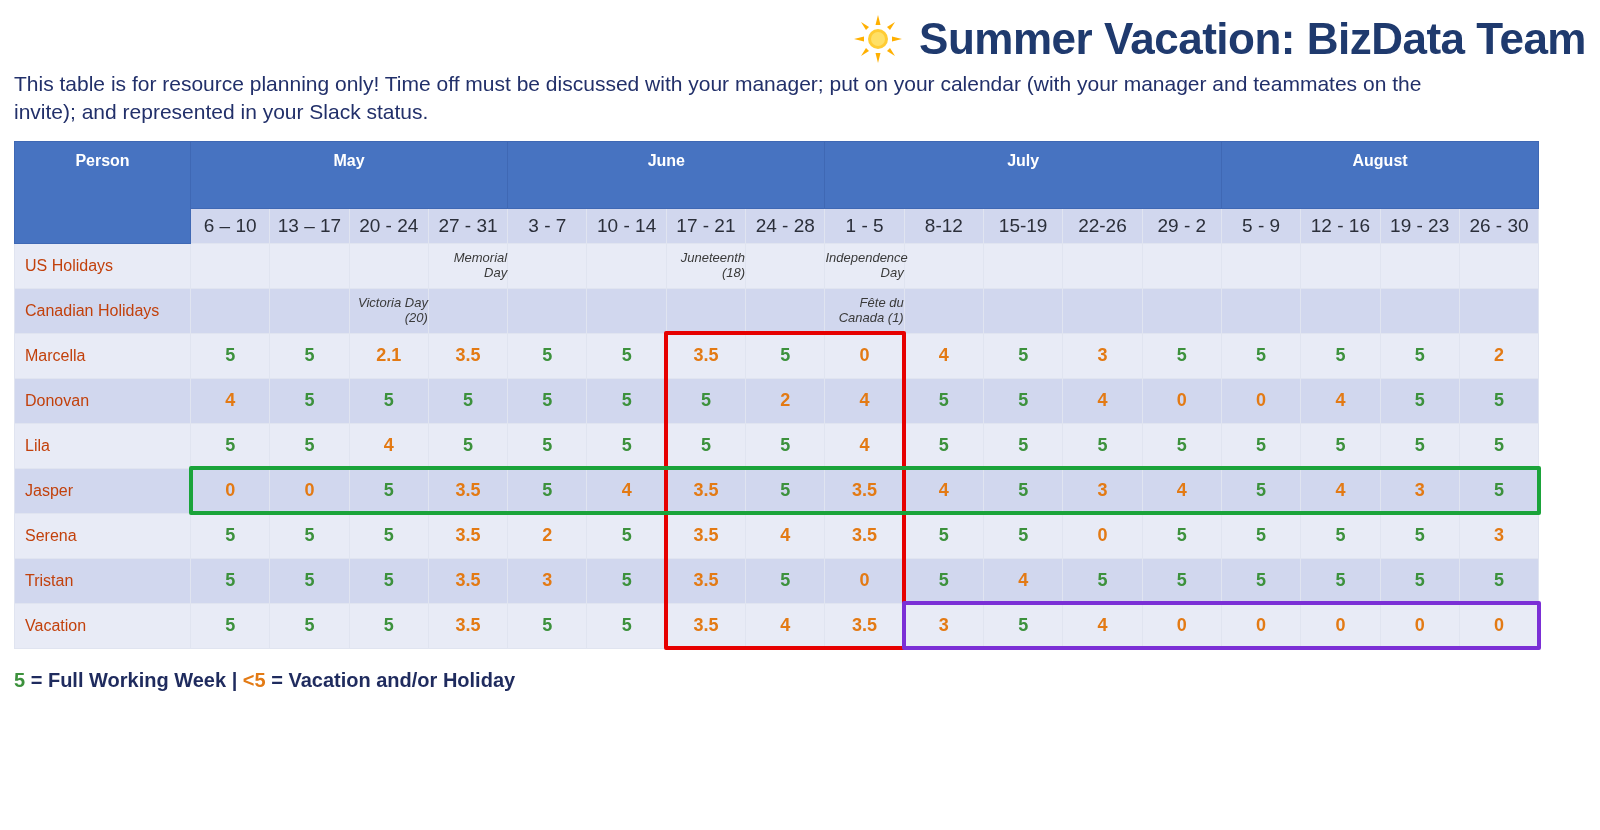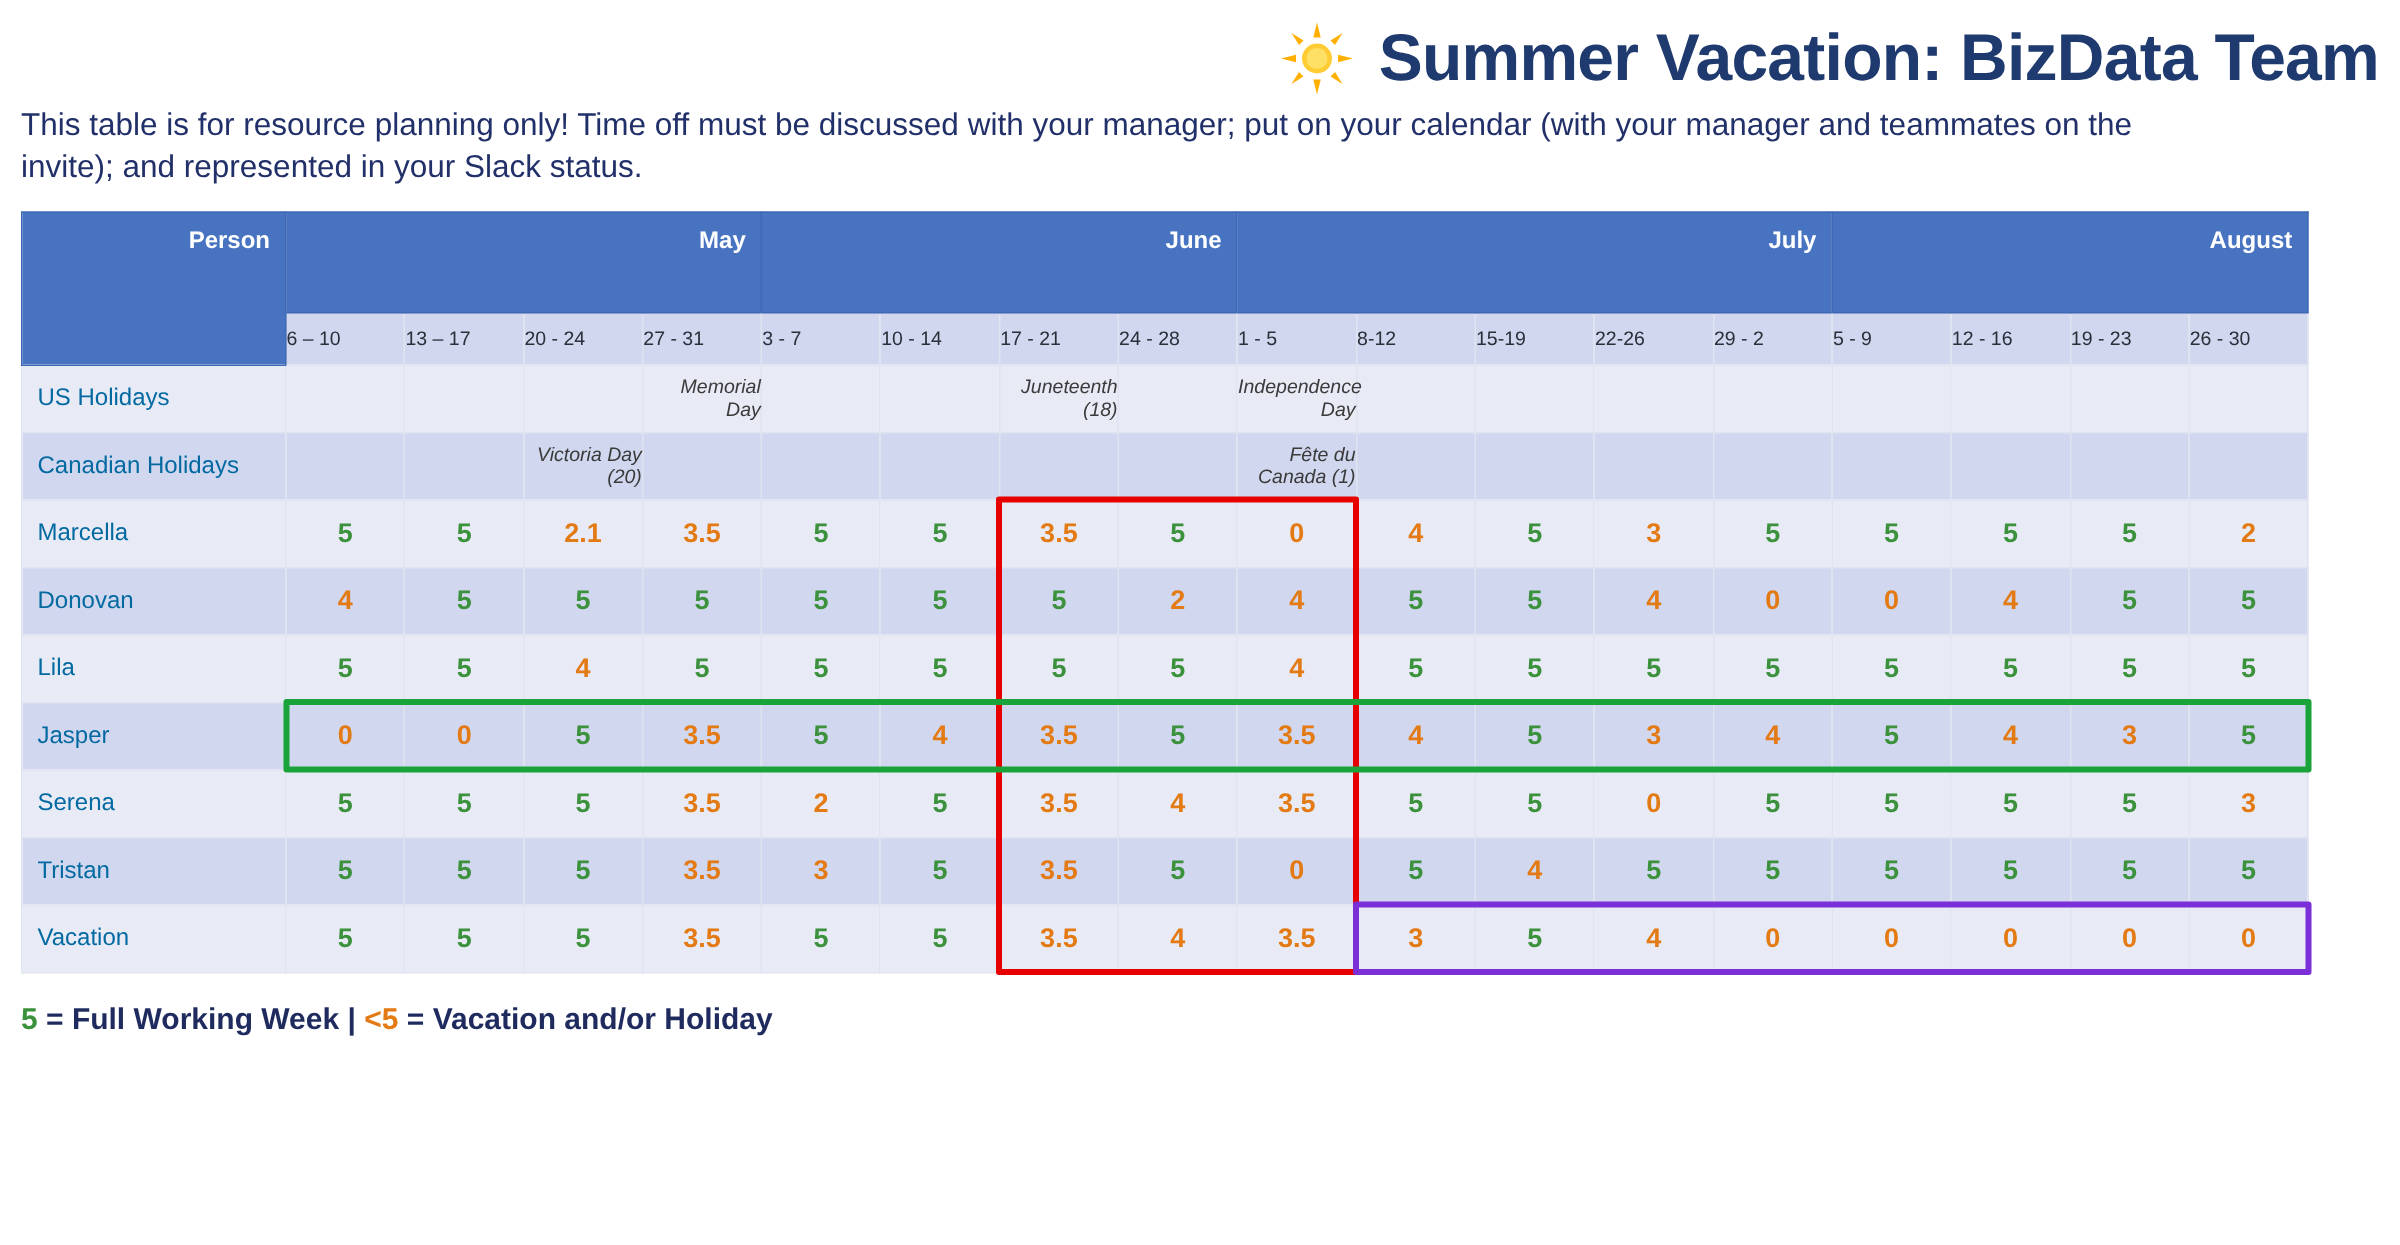--- a/index.html
+++ b/index.html
@@ -58,36 +58,36 @@
 
   th, td {
     padding: 0;
     border: 1px solid #e0e4f0;
   }
   th.month, th.person-hdr {
     background: #4773c1;
     color: #fff;
     font-weight: 700;
     font-size: 16px;
-    text-align: right;
+    text-align: center;
     padding: 10px 10px 38px 10px;
     vertical-align: top;
     border: 1px solid #3f68b4;
   }
   th.wk {
     background: #d1d7ee;
     color: #2b2f3a;
-    font-size: 13px;
+    font-size: 19px;
     font-weight: 400;
-    text-align: left;
+    text-align: center;
     height: 34px;
   }
   td.lbl {
     background: #e8ebf6;
-    color: #0369a1;
+    color: #c2410c;
     font-size: 16px;
     padding: 0 10px;
     height: 44px;
   }
   tr.alt td.lbl { background: #d1d7ee; }
 
   td.hcell {
     font-size: 13px;
     font-style: italic;
     color: #3a3a3a;

